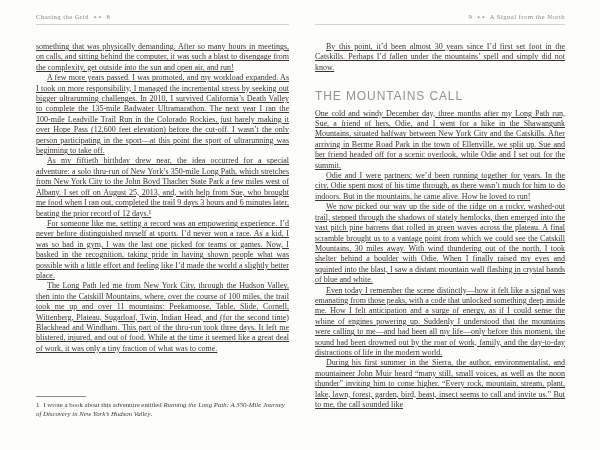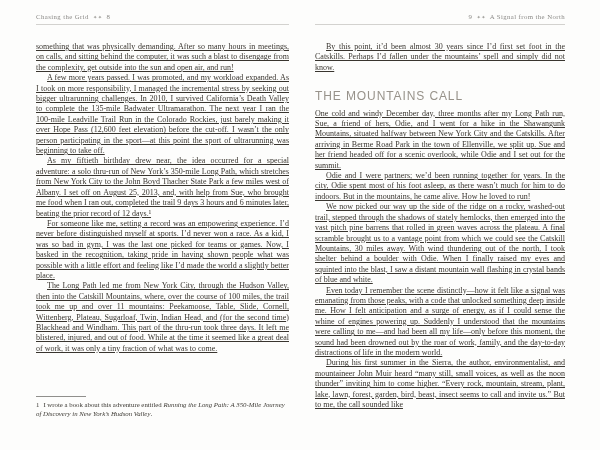--- a/index.html
+++ b/index.html
@@ -80,21 +80,21 @@
       <span>A Signal from the North</span>
     </div>
 
     <div class="page-body">
       <div class="intro">
           <p class="para">By this point, it’d been almost 30 years since I’d first set foot in the Catskills. Perhaps I’d fallen under the mountains’ spell and simply did not know.</p>
         </div>
       <h2 class="section-heading">THE MOUNTAINS CALL</h2>
       <div class="section-paras">
           <p class="para">One cold and windy December day, three months after my Long Path run, Sue, a friend of hers, Odie, and I went for a hike in the Shawangunk Mountains, situated halfway between New York City and the Catskills. After arriving in Berme Road Park in the town of Ellenville, we split up. Sue and her friend headed off for a scenic overlook, while Odie and I set out for the summit.</p>
-          <p class="para">Odie and I were partners; we’d been running together for years. In the city, Odie spent most of his foot asleep, as there wasn’t much for him to do indoors. But in the mountains, he came alive. How he loved to run!</p>
+          <p class="para">Odie and I were partners; we’d been running together for years. In the city, Odie spent most of his time through, as there wasn’t much for him to do indoors. But in the mountains, he came alive. How he loved to run!</p>
           <p class="para">We now picked our way up the side of the ridge on a rocky, washed-out trail, stepped through the shadows of stately hemlocks, then emerged into the vast pitch pine barrens that rolled in green waves across the plateau. A final scramble brought us to a vantage point from which we could see the Catskill Mountains, 30 miles away. With wind thundering out of the north, I took shelter behind a boulder with Odie. When I finally raised my eyes and squinted into the blast, I saw a distant mountain wall flashing in crystal bands of blue and white.</p>
           <p class="para">Even today I remember the scene distinctly—how it felt like a signal was emanating from those peaks, with a code that unlocked something deep inside me. How I felt anticipation and a surge of energy, as if I could sense the whine of engines powering up. Suddenly I understood that the mountains were calling to me—and had been all my life—only before this moment, the sound had been drowned out by the roar of work, family, and the day-to-day distractions of life in the modern world.</p>
           <p class="para">During his first summer in the Sierra, the author, environmentalist, and mountaineer John Muir heard “many still, small voices, as well as the noon thunder” inviting him to come higher. “Every rock, mountain, stream, plant, lake, lawn, forest, garden, bird, beast, insect seems to call and invite us.” But to me, the call sounded like</p>
         </div>
     </div>
   </div>
 
 </div>
 
 </body></html>

